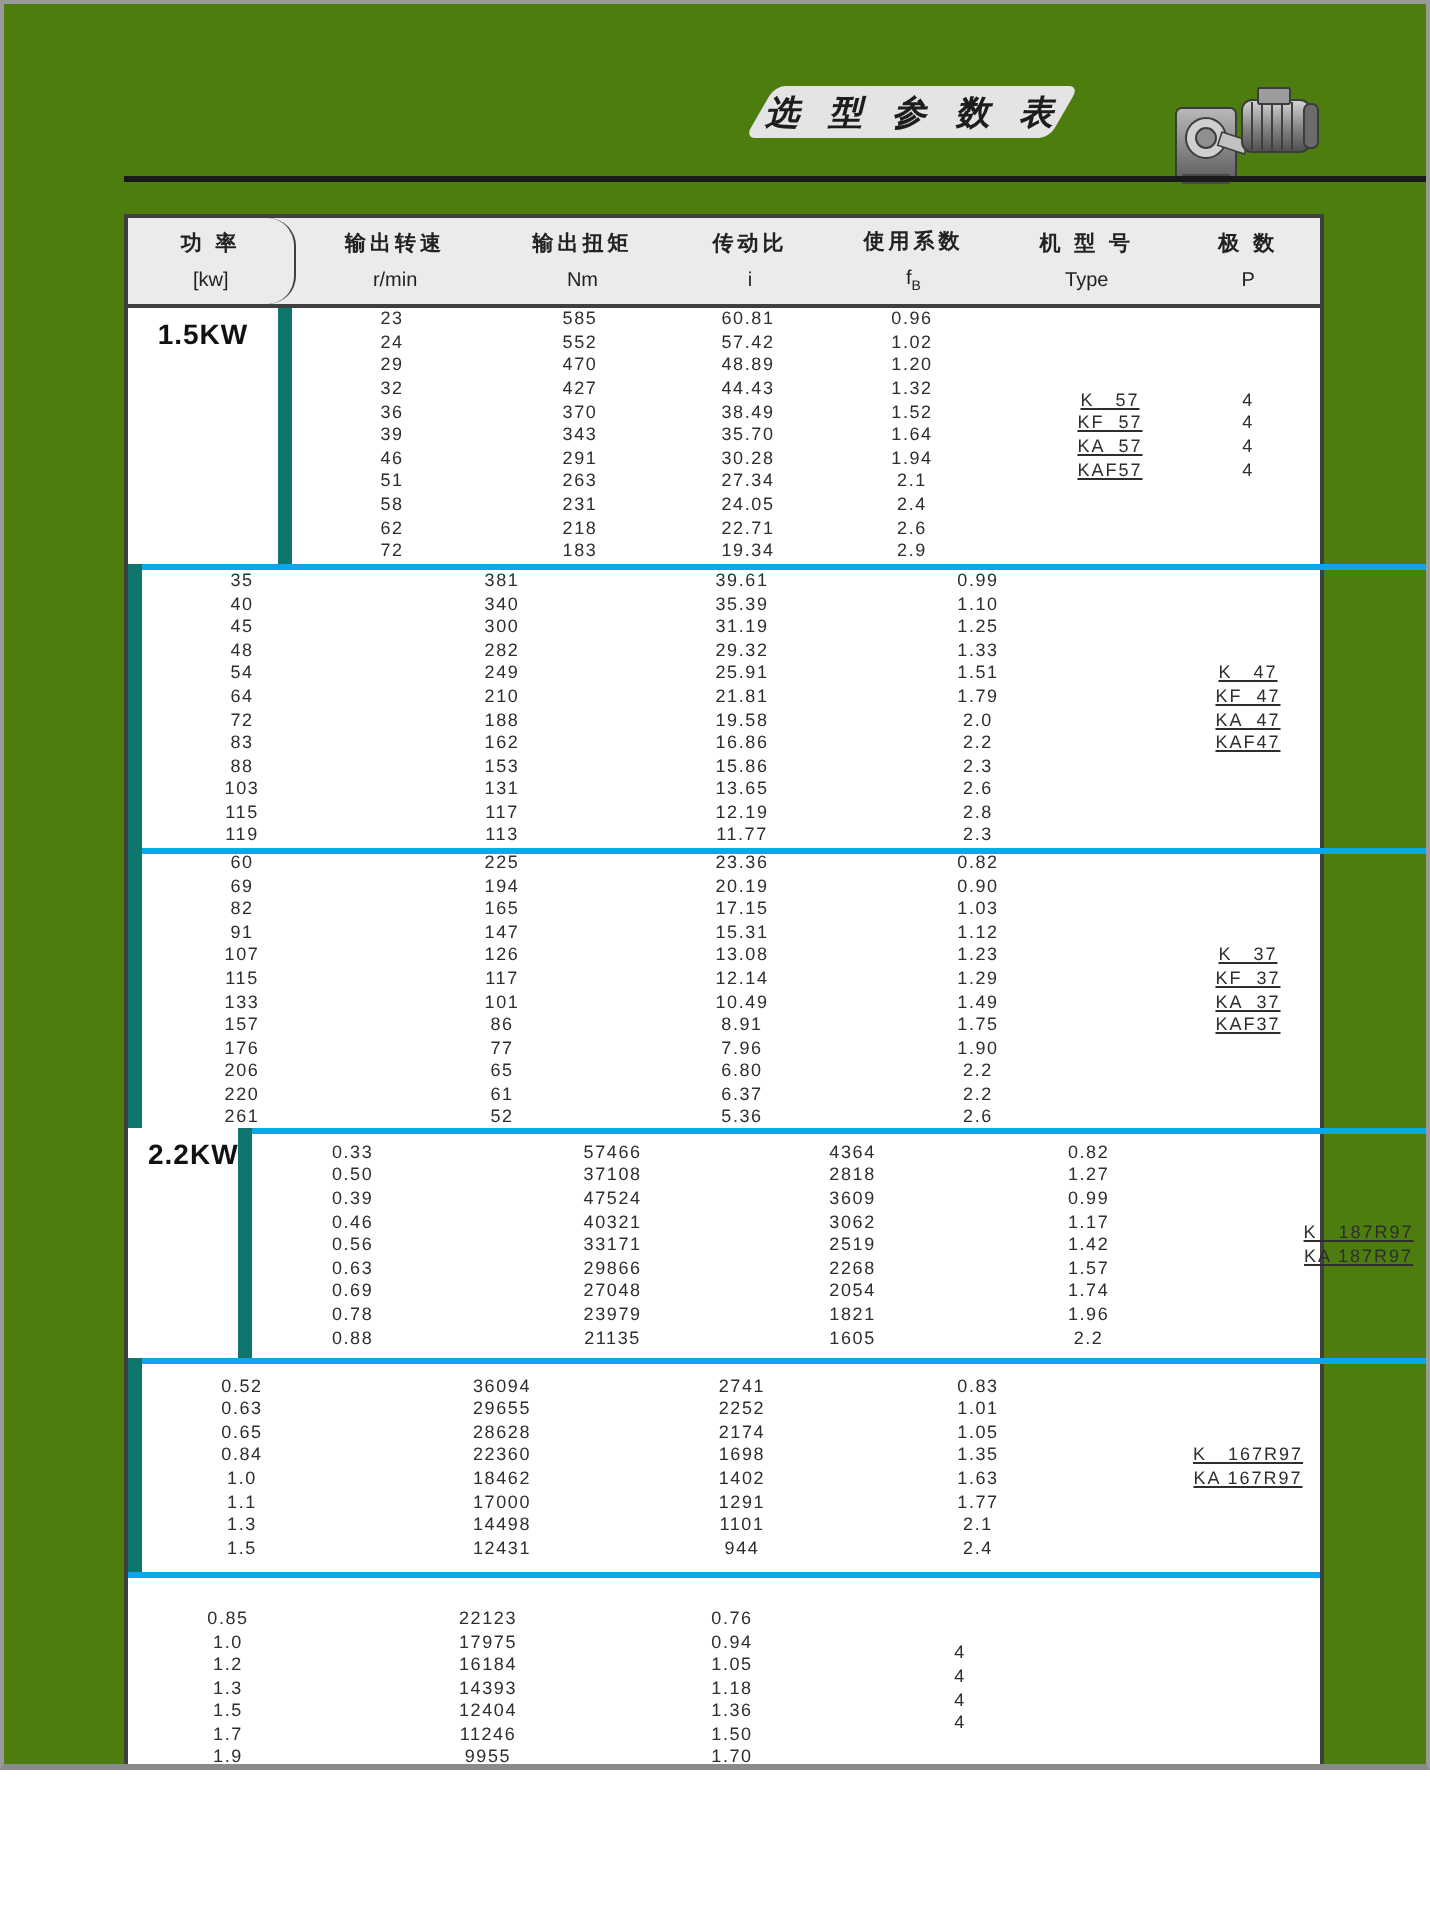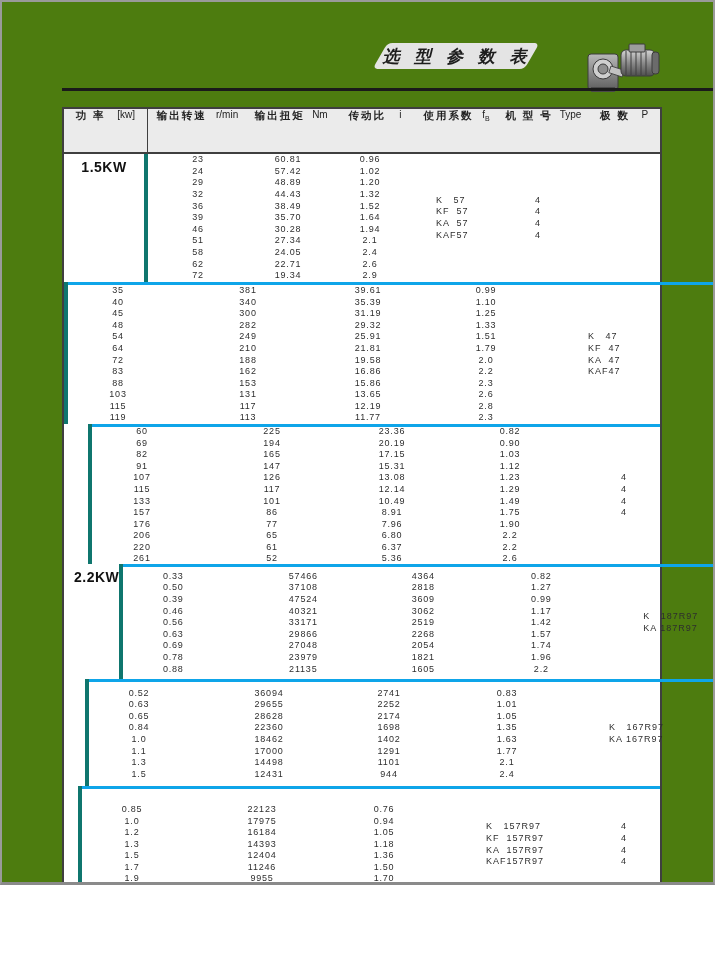--- a/index.html
+++ b/index.html
@@ -24,53 +24,53 @@
   
   .maintable{
     position:absolute;left:60px;top:105px;width:600px;height:793px;
     box-sizing:border-box;border:2px solid #3f3f3f;background:#fff;
   }
   .thead{
     display:flex;height:45px;box-sizing:border-box;background:#ebebeb;
     border-bottom:2px solid #3f3f3f;
   }
   .hcell{
-    display:flex;flex-direction:row;justify-content:space-evenly;
-    text-align:center;box-sizing:border-box;
+    display:flex;flex-direction:column;justify-content:space-evenly;
+    text-align:center;box-sizing:border-box;border-radius:14px;
   }
   .hcell .cn{font-size:10.5px;font-weight:bold;color:#222;letter-spacing:2px;}
   .hcell .en{font-size:10px;color:#222;}
   .hcell .en sub{font-size:7px;}
   .c-power{width:84px;}
   .hcell.c-power{border-right:1px solid #3f3f3f;}
   .c-rpm{width:100px;}
   .c-nm{width:88px;}
   .c-i{width:80px;}
   .c-fb{width:84px;}
   .c-type{width:90px;}
   .c-p{width:72px;}
   
   .tbody{display:flex;flex-direction:column;}
   .block-row{display:flex;box-sizing:border-box;}
   .power-cell{
-    width:84px;box-sizing:border-box;border-right:4px solid #0f766e;
+    width:84px;box-sizing:border-box;border-right:7px solid #0f766e;
     display:flex;justify-content:center;align-items:flex-start;
   }
   .power-label{font-size:14px;font-weight:bold;color:#111;margin-top:5px;letter-spacing:.5px;}
   .data-wrap{display:flex;flex:1;box-sizing:border-box;}
   .data-wrap.topline{border-top:3px solid #0ea5e9;gap:36px;}
   .col{
     display:flex;flex-direction:column;justify-content:center;
     box-sizing:border-box;
   }
   .col .v{
     font-size:9px;line-height:11.6px;color:#2e2e2e;text-align:center;
     letter-spacing:.8px;white-space:pre;
   }
-  .col.type-col .v{text-align:left;padding-left:24px;letter-spacing:1px;}
+  .col.type-col .v{text-align:center;padding-left:24px;letter-spacing:1px;text-decoration:underline;}
 </style>
 </head>
 <body>
 
 <div class="page">
 
   <div class="banner-bg"></div>
   <div class="banner-text">选 型 参 数 表</div>
 
   <svg class="motor" width="76" height="54" viewBox="0 0 76 54">
@@ -153,20 +153,33 @@
               <div class="v">24</div>
               <div class="v">29</div>
               <div class="v">32</div>
               <div class="v">36</div>
               <div class="v">39</div>
               <div class="v">46</div>
               <div class="v">51</div>
               <div class="v">58</div>
               <div class="v">62</div>
               <div class="v">72</div>
+            </div>
+            <div class="col c-nm">
+              <div class="v">585</div>
+              <div class="v">552</div>
+              <div class="v">470</div>
+              <div class="v">427</div>
+              <div class="v">370</div>
+              <div class="v">343</div>
+              <div class="v">291</div>
+              <div class="v">263</div>
+              <div class="v">231</div>
+              <div class="v">218</div>
+              <div class="v">183</div>
             </div>
             <div class="col c-i">
               <div class="v">60.81</div>
               <div class="v">57.42</div>
               <div class="v">48.89</div>
               <div class="v">44.43</div>
               <div class="v">38.49</div>
               <div class="v">35.70</div>
               <div class="v">30.28</div>
               <div class="v">27.34</div>
@@ -326,20 +339,26 @@
               <div class="v">1.12</div>
               <div class="v">1.23</div>
               <div class="v">1.29</div>
               <div class="v">1.49</div>
               <div class="v">1.75</div>
               <div class="v">1.90</div>
               <div class="v">2.2</div>
               <div class="v">2.2</div>
               <div class="v">2.6</div>
             </div>
+            <div class="col c-type type-col">
+              <div class="v">K   37</div>
+              <div class="v">KF  37</div>
+              <div class="v">KA  37</div>
+              <div class="v">KAF37</div>
+            </div>
             <div class="col c-p">
               <div class="v">4</div>
               <div class="v">4</div>
               <div class="v">4</div>
               <div class="v">4</div>
             </div>
           </div>
         </div>
         <div class="block-row" style="height: 115px; padding-left: 10px;">
           <div class="power-cell">
@@ -393,21 +412,21 @@
             <div class="col c-type type-col">
               <div class="v">K   187R97</div>
               <div class="v">KA 187R97</div>
             </div>
             <div class="col c-p">
               <div class="v">4</div>
               <div class="v">4</div>
             </div>
           </div>
         </div>
-        <div class="block-row" style="height: 107px; margin-left: 21px;">
+        <div class="block-row" style="height: 107px;">
           <div class="power-cell"></div>
           <div class="data-wrap topline">
             <div class="col c-rpm">
               <div class="v">0.52</div>
               <div class="v">0.63</div>
               <div class="v">0.65</div>
               <div class="v">0.84</div>
               <div class="v">1.0</div>
               <div class="v">1.1</div>
               <div class="v">1.3</div>
@@ -446,21 +465,21 @@
             <div class="col c-type type-col">
               <div class="v">K   167R97</div>
               <div class="v">KA 167R97</div>
             </div>
             <div class="col c-p">
               <div class="v">4</div>
               <div class="v">4</div>
             </div>
           </div>
         </div>
-        <div class="block-row" style="height: 114px;">
+        <div class="block-row" style="height: 114px; flex-direction: column;">
           <div class="power-cell"></div>
           <div class="data-wrap topline">
             <div class="col c-rpm">
               <div class="v">0.85</div>
               <div class="v">1.0</div>
               <div class="v">1.2</div>
               <div class="v">1.3</div>
               <div class="v">1.5</div>
               <div class="v">1.7</div>
               <div class="v">1.9</div>
@@ -476,26 +495,20 @@
             </div>
             <div class="col c-fb">
               <div class="v">0.76</div>
               <div class="v">0.94</div>
               <div class="v">1.05</div>
               <div class="v">1.18</div>
               <div class="v">1.36</div>
               <div class="v">1.50</div>
               <div class="v">1.70</div>
             </div>
-            <div class="col c-type type-col">
-              <div class="v">K   157R97</div>
-              <div class="v">KF  157R97</div>
-              <div class="v">KA  157R97</div>
-              <div class="v">KAF157R97</div>
-            </div>
             <div class="col c-p">
               <div class="v">4</div>
               <div class="v">4</div>
               <div class="v">4</div>
               <div class="v">4</div>
             </div>
           </div>
         </div>
       </div>
   </div>

